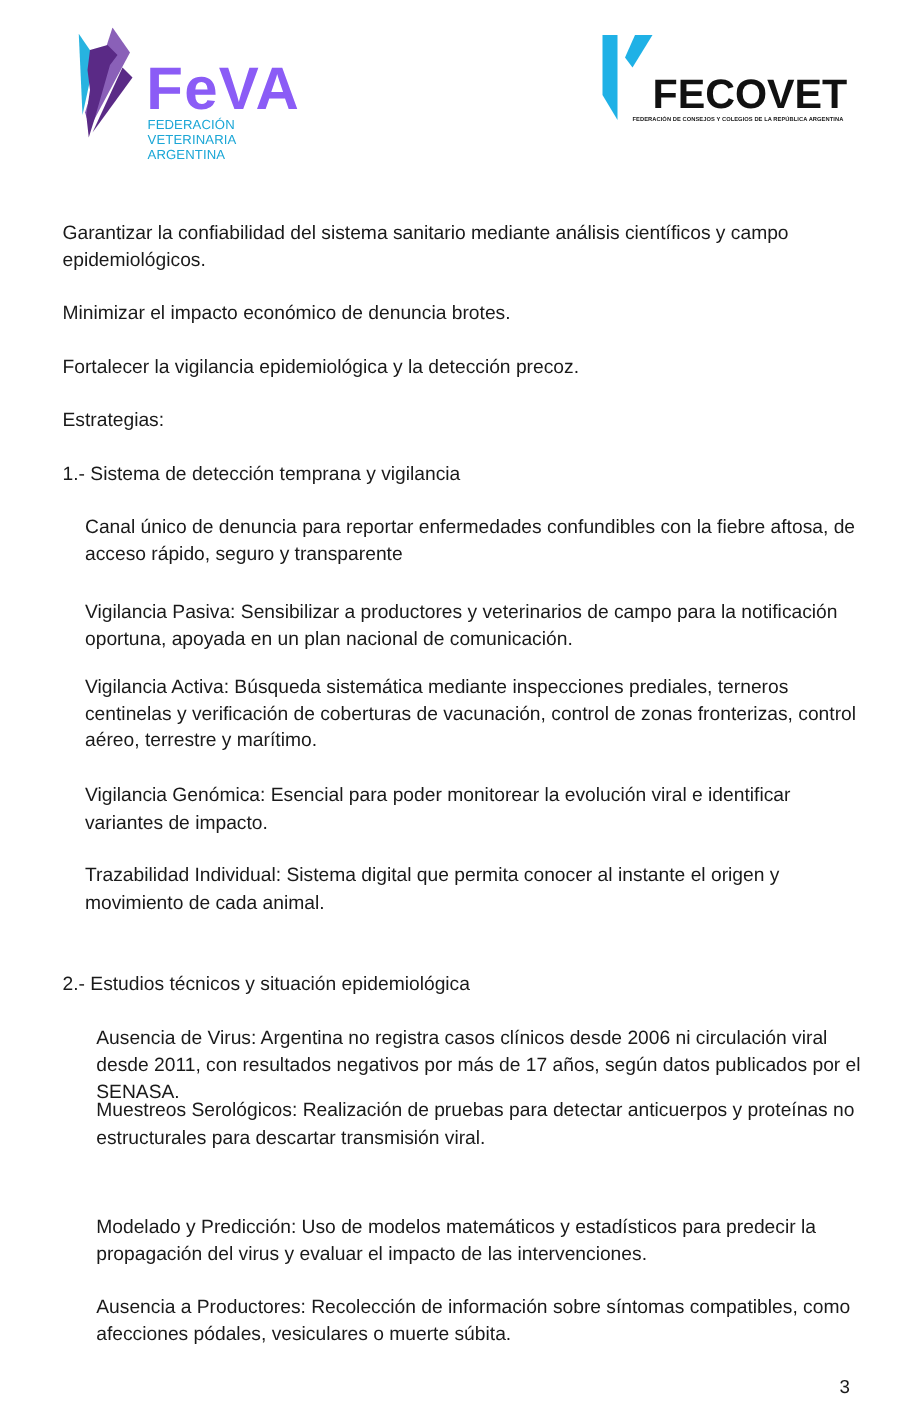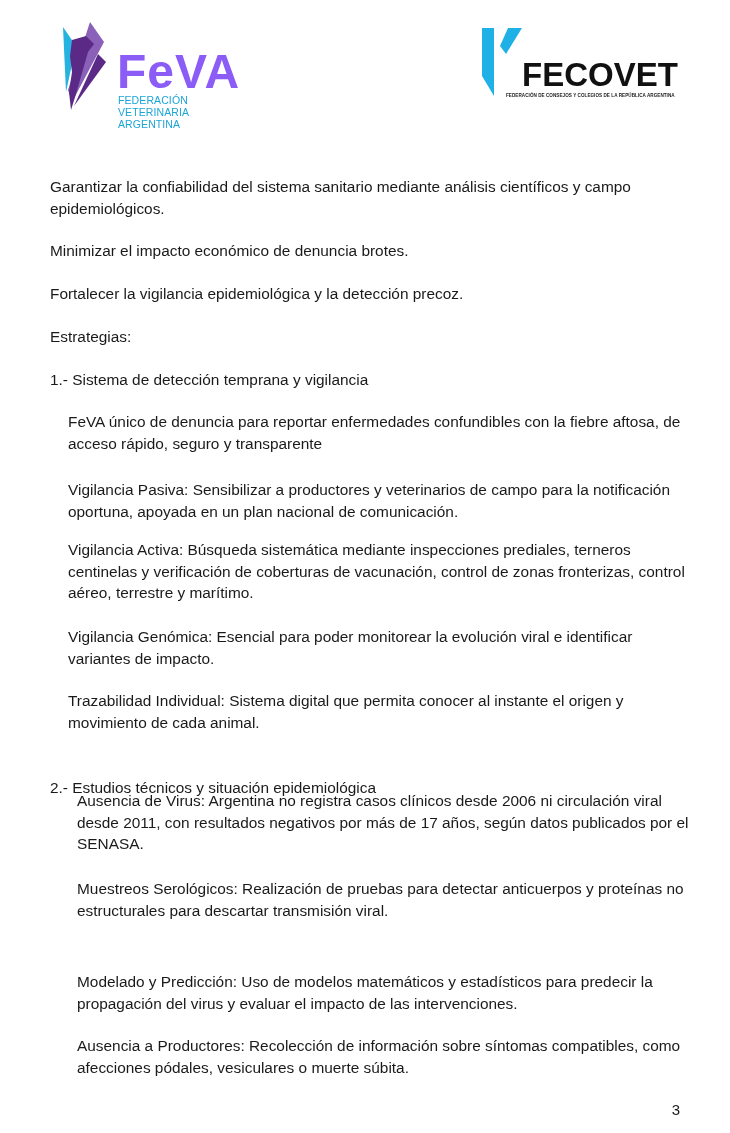--- a/index.html
+++ b/index.html
@@ -63,38 +63,38 @@
   <div class="content">
     <p class="para" style="top:0px">Garantizar la confiabilidad del sistema sanitario mediante análisis científicos y campo epidemiológicos.</p>
     <p class="para" style="top:64px">Minimizar el impacto económico de denuncia brotes.</p>
     <p class="para" style="top:107px">Fortalecer la vigilancia epidemiológica y la detección precoz.</p>
 
     <p class="para" style="top:150px"><b>Estrategias:</b></p>
 
     <p class="para" style="top:193px"><b>1.- Sistema de detección temprana y vigilancia</b></p>
 
     <p class="para indent1" style="top:235px">
-      <b>FeVA único de denuncia</b><span> para reportar enfermedades confundibles con la fiebre aftosa, de acceso rápido, seguro y transparente</span>
+      <b>Canal único de denuncia</b><span> para reportar enfermedades confundibles con la fiebre aftosa, de acceso rápido, seguro y transparente</span>
     </p>
     <p class="para indent1" style="top:303px">
       <b>Vigilancia Pasiva:</b><span> Sensibilizar a productores y veterinarios de campo para la notificación oportuna, apoyada en un plan nacional de comunicación.</span>
     </p>
     <p class="para indent1" style="top:363px">
       <b>Vigilancia Activa:</b><span> Búsqueda sistemática mediante inspecciones prediales, terneros centinelas y verificación de coberturas de vacunación, control de zonas fronterizas, control aéreo, terrestre y marítimo.</span>
     </p>
     <p class="para indent1" style="top:450px">
       <b>Vigilancia Genómica:</b><span> Esencial para poder monitorear la evolución viral e identificar variantes de impacto.</span>
     </p>
     <p class="para indent1" style="top:514px">
       <b>Trazabilidad Individual:</b><span> Sistema digital que permita conocer al instante el origen y movimiento de cada animal.</span>
     </p>
 
     <p class="para" style="top:601px"><b>2.- Estudios técnicos y situación epidemiológica</b></p>
 
-    <p class="para indent2" style="top:614px">
+    <p class="para indent2" style="top:644px">
       <b>Ausencia de Virus:</b><span> Argentina no registra casos clínicos desde 2006 ni circulación viral desde 2011, con resultados negativos por más de 17 años, según datos publicados por el SENASA.</span>
     </p>
     <p class="para indent2" style="top:702px">
       <b>Muestreos Serológicos:</b><span> Realización de pruebas para detectar anticuerpos y proteínas no estructurales para descartar transmisión viral.</span>
     </p>
     <p class="para indent2" style="top:795px">
       <b>Modelado y Predicción:</b><span> Uso de modelos matemáticos y estadísticos para predecir la propagación del virus y evaluar el impacto de las intervenciones.</span>
     </p>
     <p class="para indent2" style="top:859px">
       <b>Ausencia a Productores:</b><span> Recolección de información sobre síntomas compatibles, como afecciones pódales, vesiculares o muerte súbita.</span>

